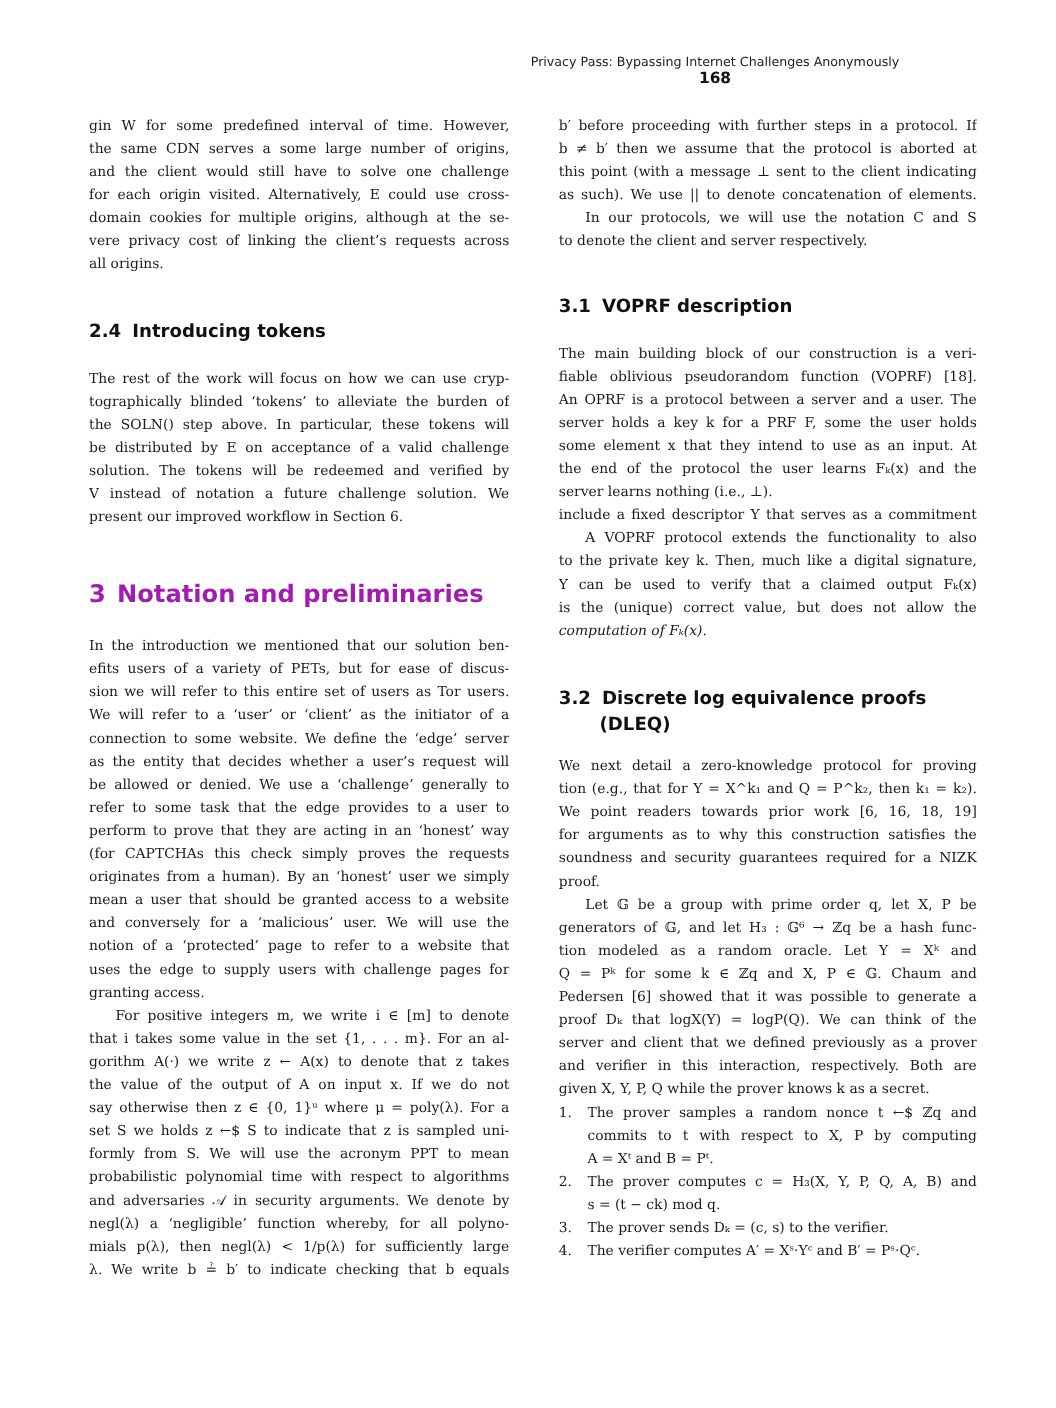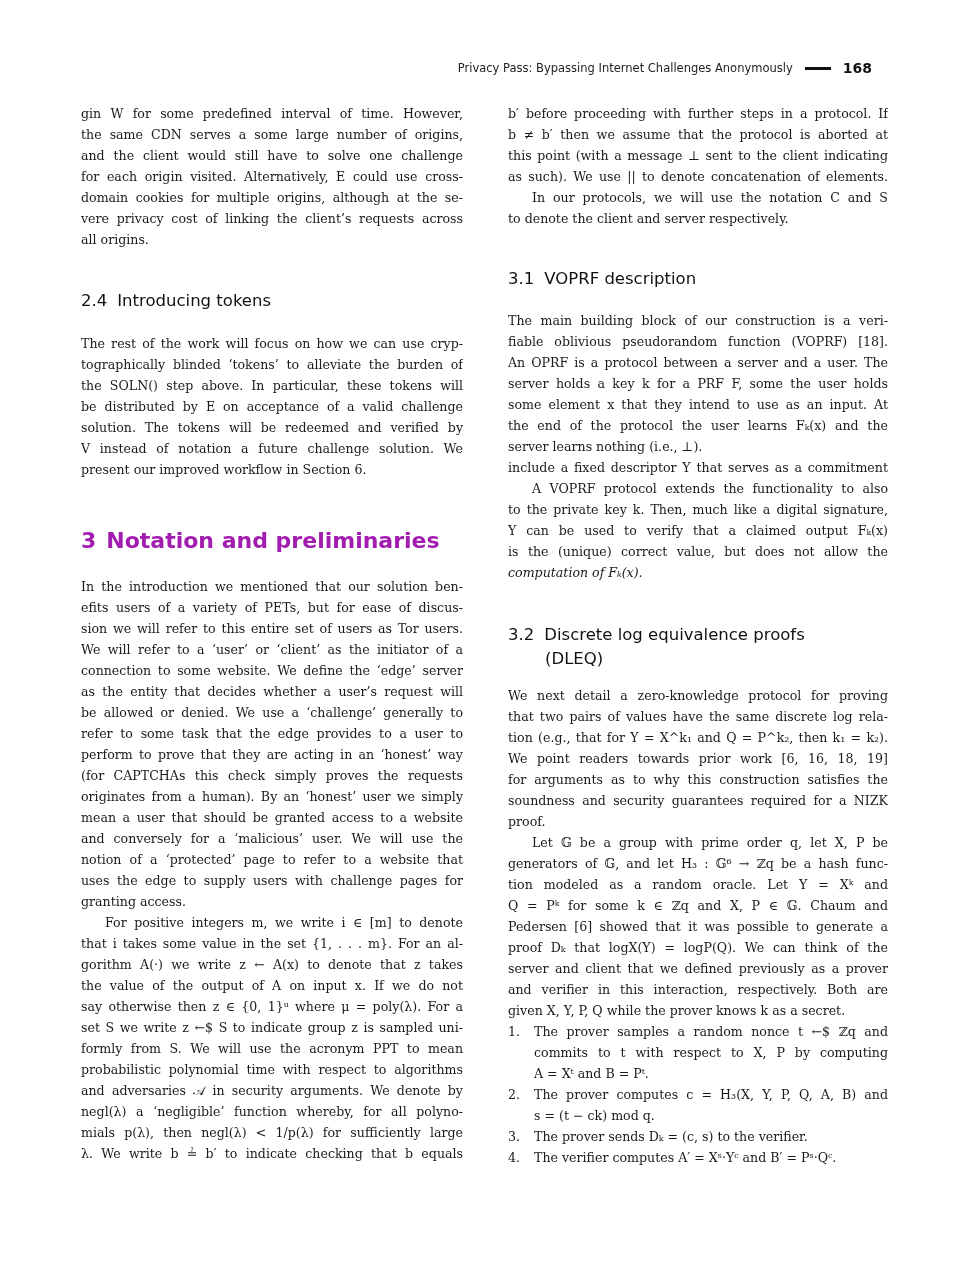--- a/index.html
+++ b/index.html
@@ -1,27 +1,27 @@
 <!DOCTYPE html>
 <html><head>
 <meta charset="utf-8">
 <style>
   html, body { margin: 0; padding: 0; background: #ffffff; }
   body { width: 960px; height: 1280px; position: relative; overflow: hidden; color: #1a1a1a; }
-  .header { position: absolute; top: 57px; left: 452px; width: 420px; height: 22px; display: flex; align-items: center; justify-content: flex-end; font-family: "DejaVu Sans", sans-serif; }
+  .header { position: absolute; top: 57px; left: 440px; width: 420px; height: 22px; display: flex; align-items: center; justify-content: flex-end; font-family: "DejaVu Sans", sans-serif; flex-direction: column; }
   .header .title { font-size: 11.5px; color: #222; letter-spacing: 0; }
   .header .rule { width: 26px; height: 3px; background: #111; margin: 0 12px 0 12px; }
   .header .pageno { font-size: 14px; font-weight: bold; color: #111; }
   .col { position: absolute; top: 103px; width: 382px; font-family: "DejaVu Serif", serif; font-size: 12.6px; color: #1a1a1a; }
   .col.left { left: 81px; }
   .col.right { left: 508px; width: 380px; }
   .line { height: 21px; line-height: 21px; white-space: nowrap; text-align: justify; text-align-last: justify; overflow: hidden; }
   .line.last { text-align-last: left; }
   .line.indent { text-indent: 24px; }
-  .h2 { font-family: "DejaVu Sans", sans-serif; font-weight: normal; font-size: 16.5px; color: #111; white-space: nowrap; }
+  .h2 { font-family: "DejaVu Sans", sans-serif; font-weight: bold; font-size: 16.5px; color: #111; white-space: nowrap; }
   .h1 { font-family: "DejaVu Sans", sans-serif; font-weight: bold; font-size: 22px; color: #a21caf; white-space: nowrap; }
   .h2 .num, .h1 .num { display: inline-block; margin-right: 10px; }
   .h2-cont { padding-left: 37px; }
   .li { display: flex; }
   .li .mark { width: 26px; flex: 0 0 26px; }
   .li .body { flex: 1; }
 </style>
 </head>
 <body>
 
@@ -78,21 +78,21 @@
     <div class="line">uses the edge to supply users with challenge pages for</div>
     <div class="line last">granting access.</div>
   </div>
 
   <div>
     <div class="line indent">For positive integers m, we write i ∈ [m] to denote</div>
     <div class="line">that i takes some value in the set {1, . . . m}. For an al-</div>
     <div class="line">gorithm A(·) we write z ← A(x) to denote that z takes</div>
     <div class="line">the value of the output of A on input x. If we do not</div>
     <div class="line">say otherwise then z ∈ {0, 1}ᵘ where μ = poly(λ). For a</div>
-    <div class="line">set S we write z ←$ S to indicate group z is sampled uni-</div>
+    <div class="line">set S we holds z ←$ S to indicate that z is sampled uni-</div>
     <div class="line">formly from S. We will use the acronym PPT to mean</div>
     <div class="line">probabilistic polynomial time with respect to algorithms</div>
     <div class="line">and adversaries 𝒜 in security arguments. We denote by</div>
     <div class="line">negl(λ) a ‘negligible’ function whereby, for all polyno-</div>
     <div class="line">mials p(λ), then negl(λ) &lt; 1/p(λ) for sufficiently large</div>
     <div class="line">λ. We write b ≟ b′ to indicate checking that b equals</div>
   </div>
 </div>
 
 <div class="col right">
@@ -129,21 +129,20 @@
     <div class="line last" style="font-style:italic;">computation of Fₖ(x).</div>
   </div>
 
   <div class="h2" style="margin-top:40px; line-height:24px;">
     <div><span class="num">3.2</span><span>Discrete log equivalence proofs</span></div>
     <div class="h2-cont">(DLEQ)</div>
   </div>
 
   <div style="margin-top:14px;">
     <div class="line">We next detail a zero-knowledge protocol for proving</div>
-    <div class="line">that two pairs of values have the same discrete log rela-</div>
     <div class="line">tion (e.g., that for Y = X^k₁ and Q = P^k₂, then k₁ = k₂).</div>
     <div class="line">We point readers towards prior work [6, 16, 18, 19]</div>
     <div class="line">for arguments as to why this construction satisfies the</div>
     <div class="line">soundness and security guarantees required for a NIZK</div>
     <div class="line last">proof.</div>
   </div>
   <div>
     <div class="line indent">Let 𝔾 be a group with prime order q, let X, P be</div>
     <div class="line">generators of 𝔾, and let H₃ : 𝔾⁶ → ℤq be a hash func-</div>
     <div class="line">tion modeled as a random oracle. Let Y = Xᵏ and</div>

